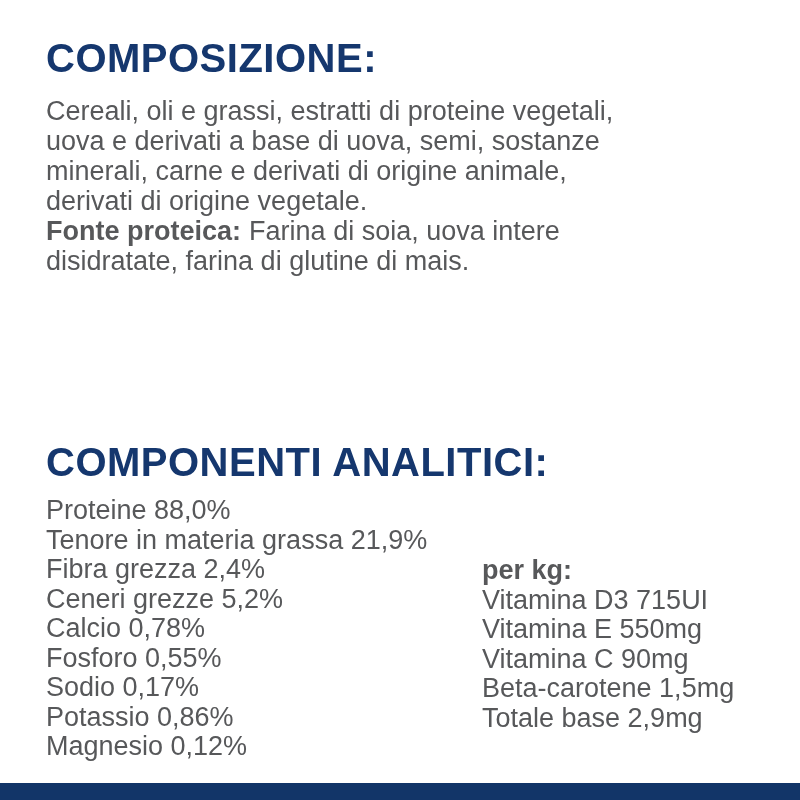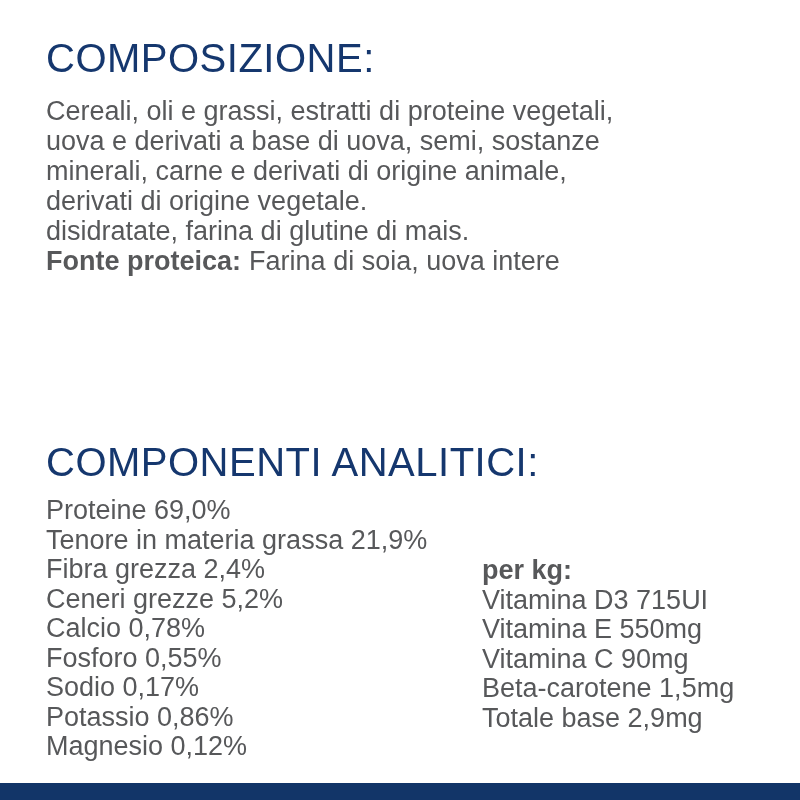--- a/index.html
+++ b/index.html
@@ -18,21 +18,21 @@
     width:800px;
     height:800px;
     background:var(--bg);
     overflow:hidden;
   }
   .heading{
     position:absolute;
     left:46px;
     font-size:40px;
     line-height:40px;
-    font-weight:400;
+    font-weight:700;
     letter-spacing:0.5px;
     color:var(--navy);
     white-space:nowrap;
   }
   #composition-heading{ top:38px; }
   #analytical-heading{ top:442px; }
   .par{
     position:absolute;
     left:46px;
     top:96px;
@@ -64,28 +64,28 @@
 
 <div class="page">
 
   <div class="heading" id="composition-heading">COMPOSIZIONE:</div>
 
   <div class="par">
     <div class="line">Cereali, oli e grassi, estratti di proteine vegetali,</div>
     <div class="line">uova e derivati a base di uova, semi, sostanze</div>
     <div class="line">minerali, carne e derivati di origine animale,</div>
     <div class="line">derivati di origine vegetale.</div>
+    <div class="line"><span class="bold">Fonte proteica:</span><span class="src-text">Farina di soia, uova intere</span></div>
     <div class="line">disidratate, farina di glutine di mais.</div>
-    <div class="line"><span class="bold">Fonte proteica:</span><span class="src-text">Farina di soia, uova intere</span></div>
   </div>
 
   <div class="heading" id="analytical-heading">COMPONENTI ANALITICI:</div>
 
   <div class="list" id="components-list">
-    <div class="line">Proteine 69,0%</div>
+    <div class="line">Proteine 88,0%</div>
     <div class="line">Tenore in materia grassa 21,9%</div>
     <div class="line">Fibra grezza 2,4%</div>
     <div class="line">Ceneri grezze 5,2%</div>
     <div class="line">Calcio 0,78%</div>
     <div class="line">Fosforo 0,55%</div>
     <div class="line">Sodio 0,17%</div>
     <div class="line">Potassio 0,86%</div>
     <div class="line">Magnesio 0,12%</div>
   </div>
 

